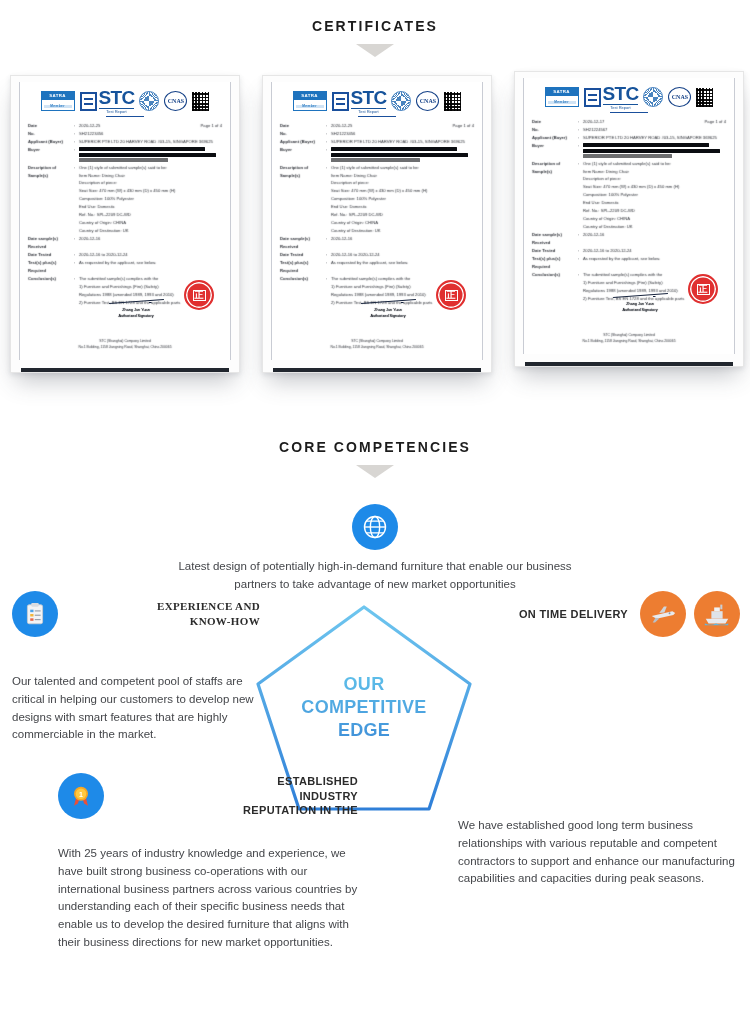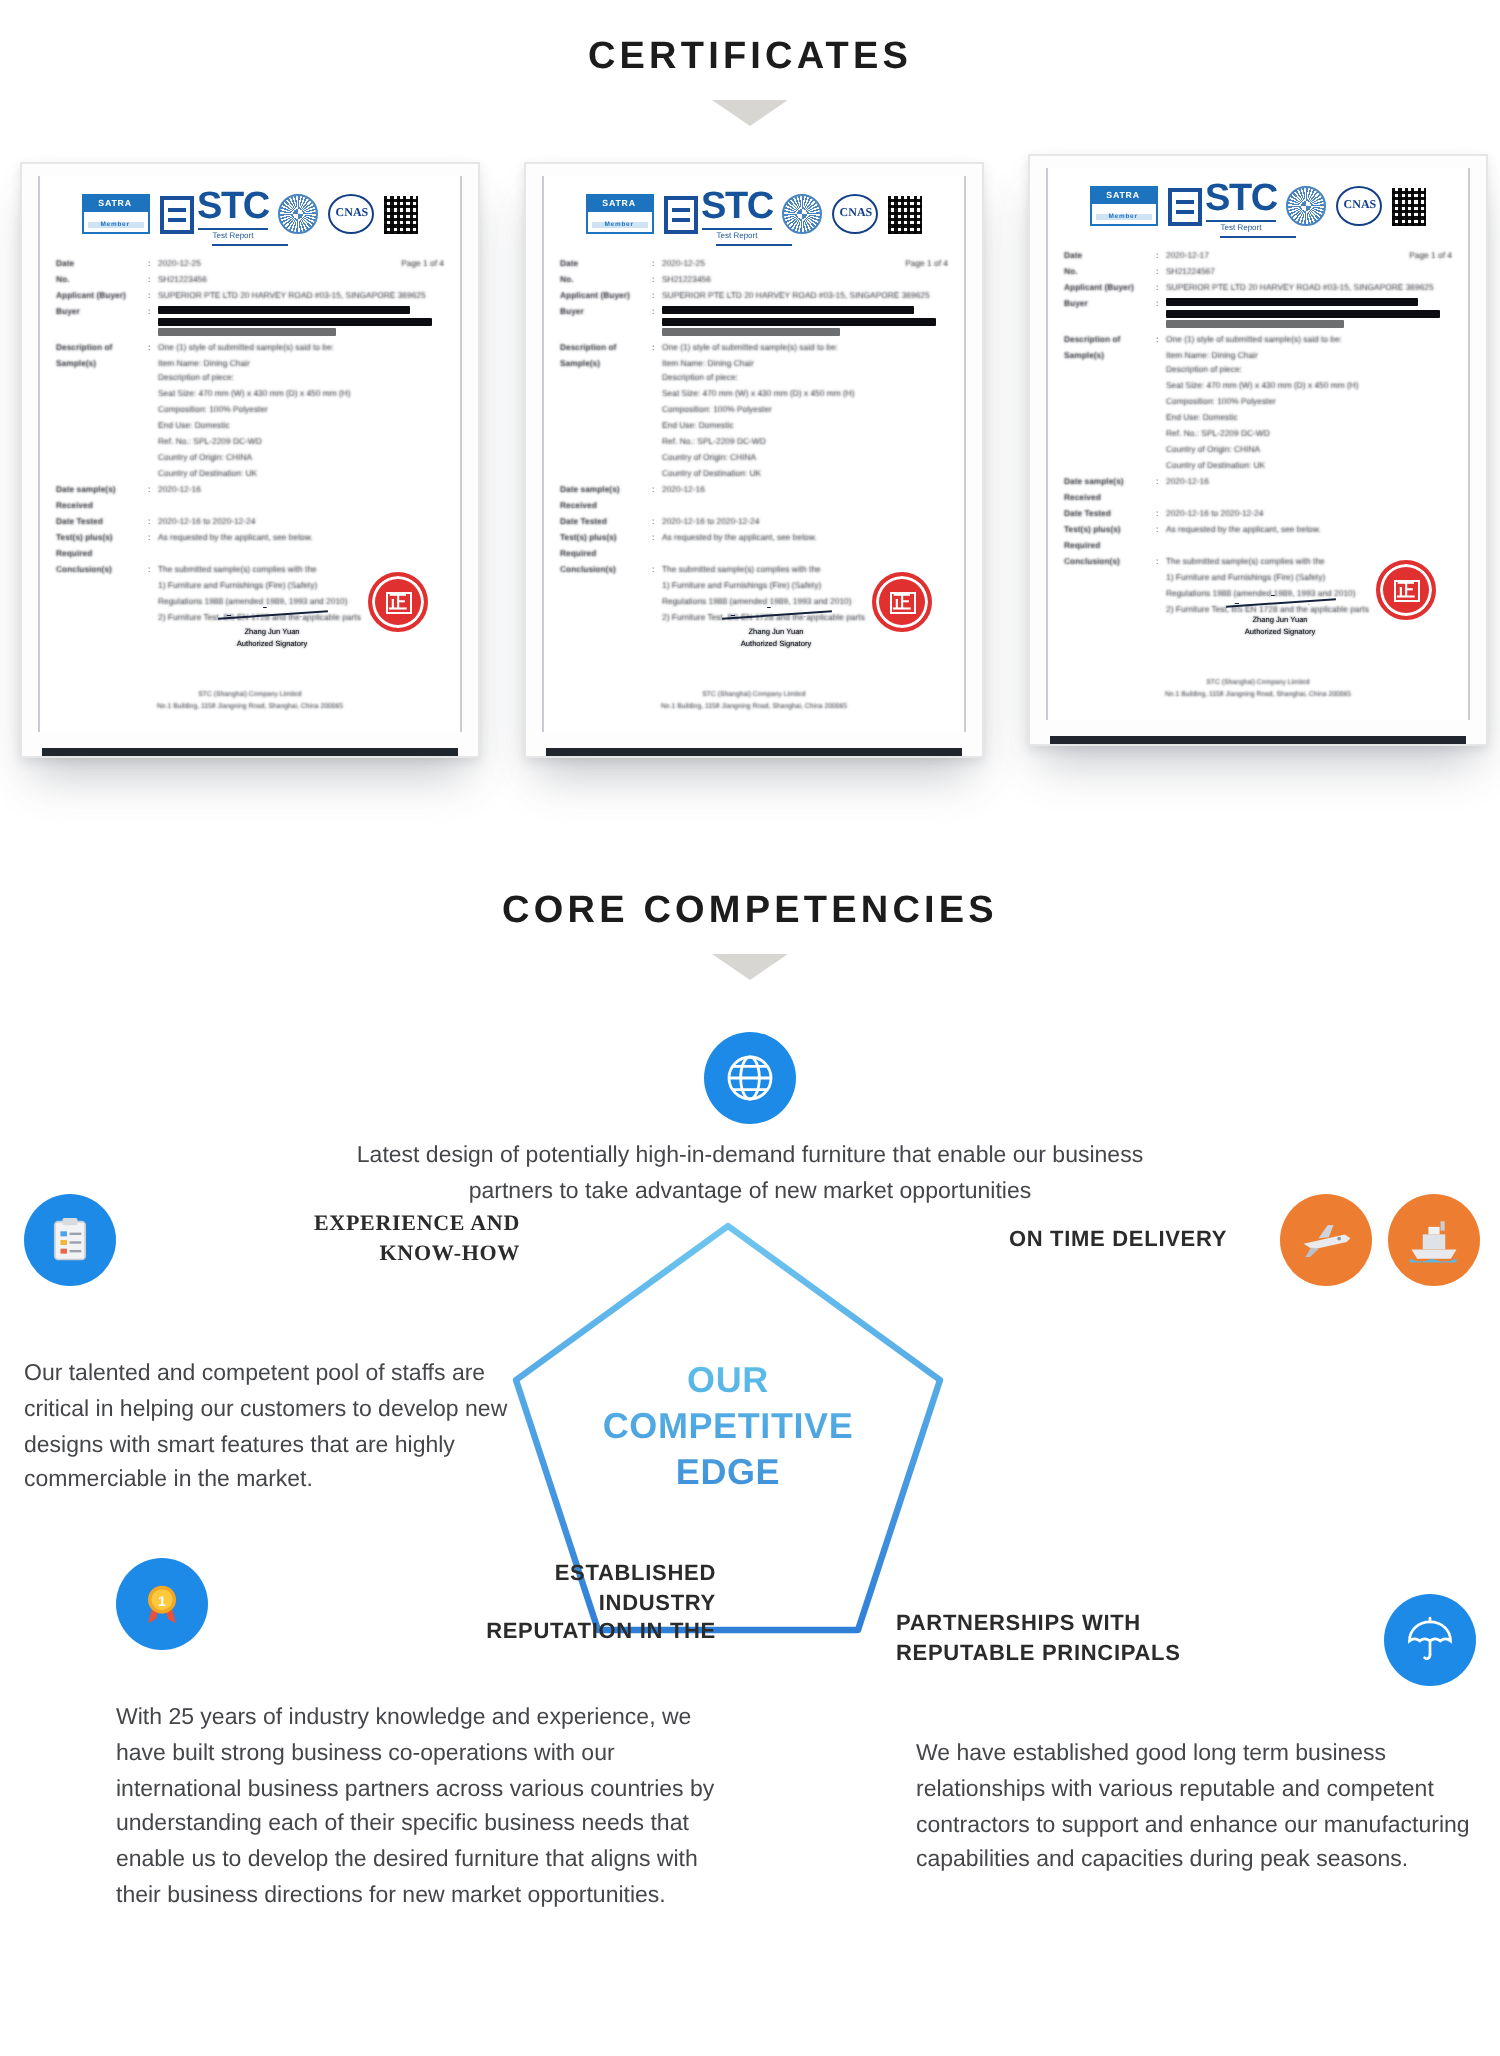--- a/index.html
+++ b/index.html
@@ -14,21 +14,21 @@
     position: relative;
     overflow: hidden;
   }
 
   
   .section-head {
     text-align: center;
     position: relative;
   }
   .section-title {
-    font-size: 19px;
+    font-size: 14px;
     font-weight: bold;
     letter-spacing: 2.1px;
     color: #1c1c1c;
     font-family: "Liberation Sans", sans-serif;
     text-align: center;
   }
   .caret {
     width: 0; height: 0;
     margin: 10px auto 0;
     border-left: 19px solid transparent;
@@ -237,21 +237,21 @@
     position: absolute; width: 248px;
   }
   .comp-head { display: flex; align-items: center; gap: 12px; }
   .comp-head .icon-circle { width: 46px; height: 46px; }
 
   #comp-experience  { left: 12px;  top: 200px; }
   #comp-experience  .comp-label { text-align: right; flex: 1; font-family: Liberation Serif, serif; }
   #comp-experience  .comp-body  { margin-top: 36px; }
 
   #comp-delivery    { left: 490px; top: 200px; width: 250px; }
-  #comp-delivery    .comp-label { text-align: center; flex: 1; }
+  #comp-delivery    .comp-label { text-align: right; flex: 1; }
   #comp-delivery    .comp-body  { margin-top: 36px; margin-left: 10px; }
   .twin-icons { display: flex; gap: 8px; }
   .twin-icons .icon-circle { width: 46px; height: 46px; }
 
   #comp-reputation  { left: 58px;  top: 382px; width: 300px; }
   #comp-reputation  .comp-label { text-align: right; flex: 1; }
   #comp-reputation  .comp-body  { margin-top: 26px; }
 
   #comp-partnerships{ left: 448px; top: 400px; width: 290px; }
   #comp-partnerships .comp-label { text-align: left; flex: 1; }
@@ -709,34 +709,16 @@
       <div class="comp-label">
         <div>ESTABLISHED</div>
         <div>INDUSTRY</div>
         <div>REPUTATION IN THE</div>
       </div>
     </div>
     <div class="comp-body">With 25 years of industry knowledge and experience, we have built strong business co-operations with our international business partners across various countries by understanding each of their specific business needs that enable us to develop the desired furniture that aligns with their business directions for new market opportunities.</div>
   </div>
 
   <div class="comp-row" id="comp-partnerships">
-    <div class="comp-head">
-      <div class="comp-label">
-        <div>PARTNERSHIPS WITH</div>
-        <div>REPUTABLE PRINCIPALS</div>
-      </div>
-      <div class="icon-circle ic-blue2">
-        <svg width="28" height="28" viewBox="0 0 24 24" fill="none" stroke="#ffffff" stroke-width="1.15" stroke-linecap="round">
-          <path d="M3.2 12.4 C3.2 7.6 7.1 4.2 12 4.2 C16.9 4.2 20.8 7.6 20.8 12.4
-                   C19.3 11.2 17.9 11.2 16.4 12.4
-                   C15 11.2 13.5 11.2 12 12.4
-                   C10.5 11.2 9 11.2 7.6 12.4
-                   C6.1 11.2 4.7 11.2 3.2 12.4 Z"></path>
-          <line x1="12" y1="12.4" x2="12" y2="18.2"></line>
-          <path d="M12 18.2 C12 19.9 10.6 20.4 9.7 19.6"></path>
-          <line x1="12" y1="2.6" x2="12" y2="4.2"></line>
-        </svg>
-      </div>
-    </div>
     <div class="comp-body">We have established good long term business relationships with various reputable and competent contractors to support and enhance our manufacturing capabilities and capacities during peak seasons.</div>
   </div>
 
 </section>
 
 </body></html>

